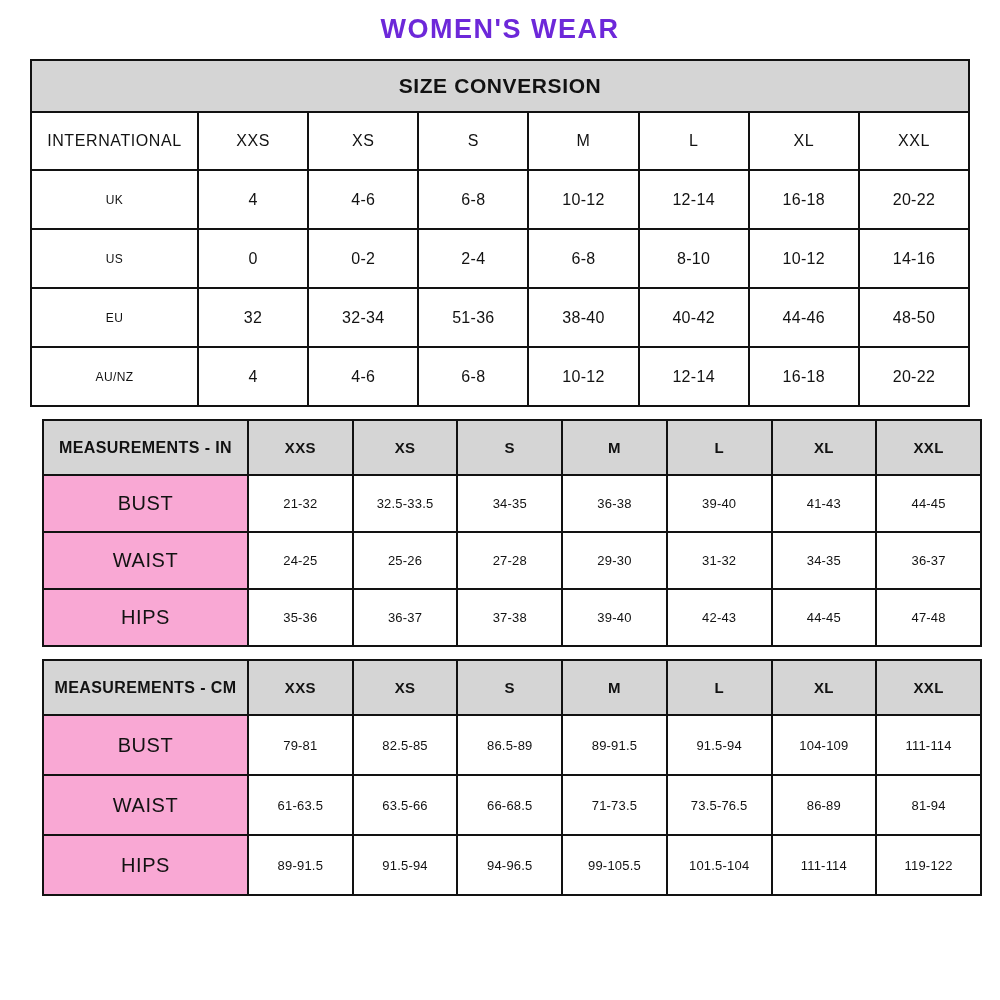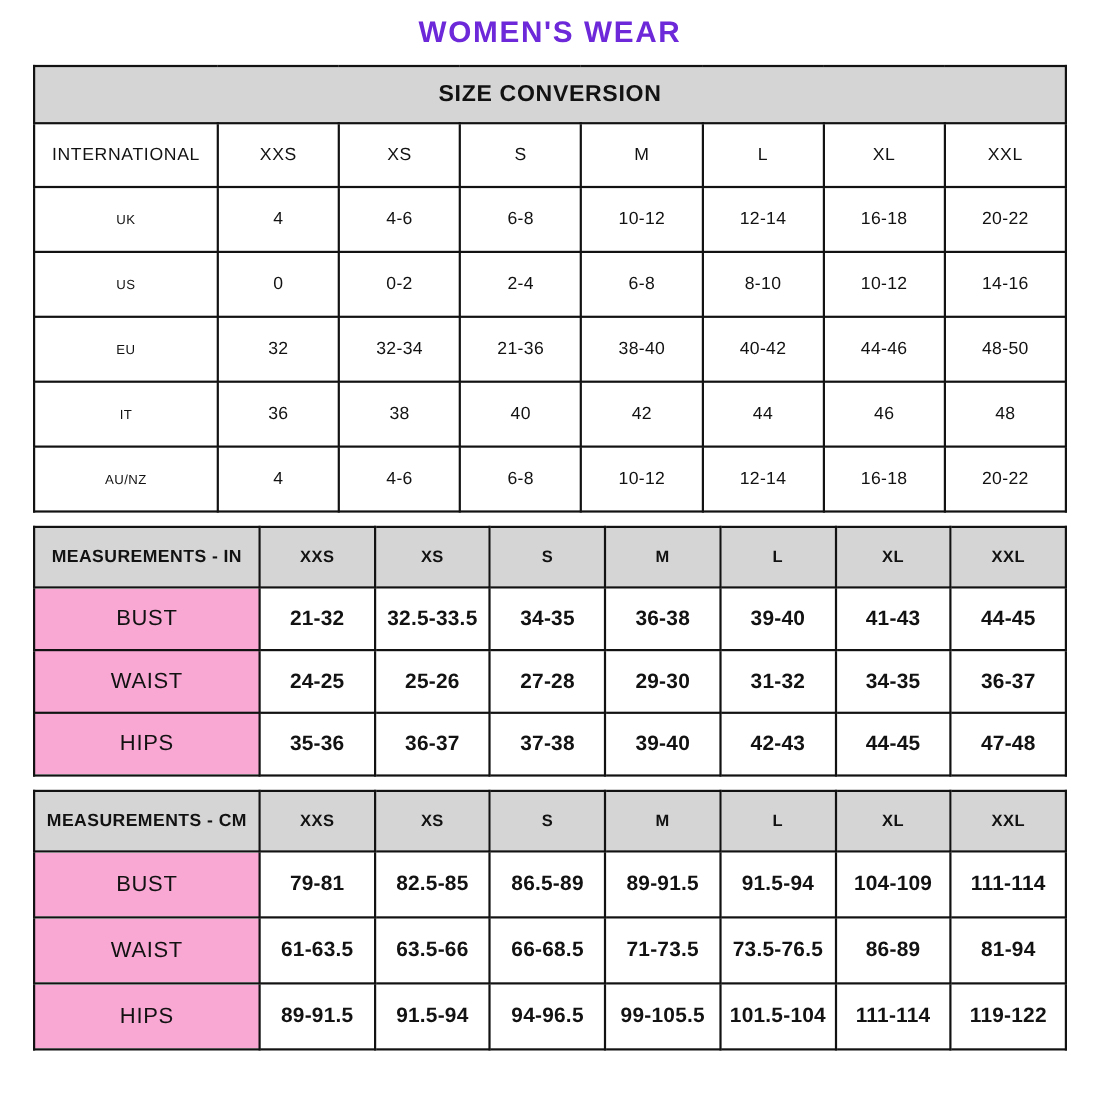--- a/index.html
+++ b/index.html
@@ -73,32 +73,32 @@
     letter-spacing: 0.4px;
     height: 57px;
     background: #ffffff;
   }
   .size-table tbody td {
     font-size: 16px;
     font-weight: 400;
     letter-spacing: 0.3px;
   }
   
-  .meas-table { margin-top: 12px; }
+  .meas-table { margin-top: 12px; margin-left: 12px; }
   .meas-table tbody th {
     font-weight: 500;
     font-size: 20px;
     letter-spacing: 0.6px;
     background: #f9a8d4;
   }
   .meas-table tbody tr { height: 57px; }
   .meas-table.cm tbody tr { height: 60px; }
   .meas-table tbody td {
-    font-size: 19px;
-    font-weight: 700;
+    font-size: 13px;
+    font-weight: 400;
     letter-spacing: 0.2px;
   }
   
   col.label-col-size { width: 167px; }
   col.label-col-meas { width: 205px; }
 </style>
 </head>
 <body>
 
 <div class="page">
@@ -149,35 +149,25 @@
         <td>2-4</td>
         <td>6-8</td>
         <td>8-10</td>
         <td>10-12</td>
         <td>14-16</td>
       </tr>
       <tr>
         <th>EU</th>
         <td>32</td>
         <td>32-34</td>
-        <td>21-36</td>
+        <td>51-36</td>
         <td>38-40</td>
         <td>40-42</td>
         <td>44-46</td>
         <td>48-50</td>
-      </tr>
-      <tr>
-        <th>IT</th>
-        <td>36</td>
-        <td>38</td>
-        <td>40</td>
-        <td>42</td>
-        <td>44</td>
-        <td>46</td>
-        <td>48</td>
       </tr>
       <tr>
         <th>AU/NZ</th>
         <td>4</td>
         <td>4-6</td>
         <td>6-8</td>
         <td>10-12</td>
         <td>12-14</td>
         <td>16-18</td>
         <td>20-22</td>

